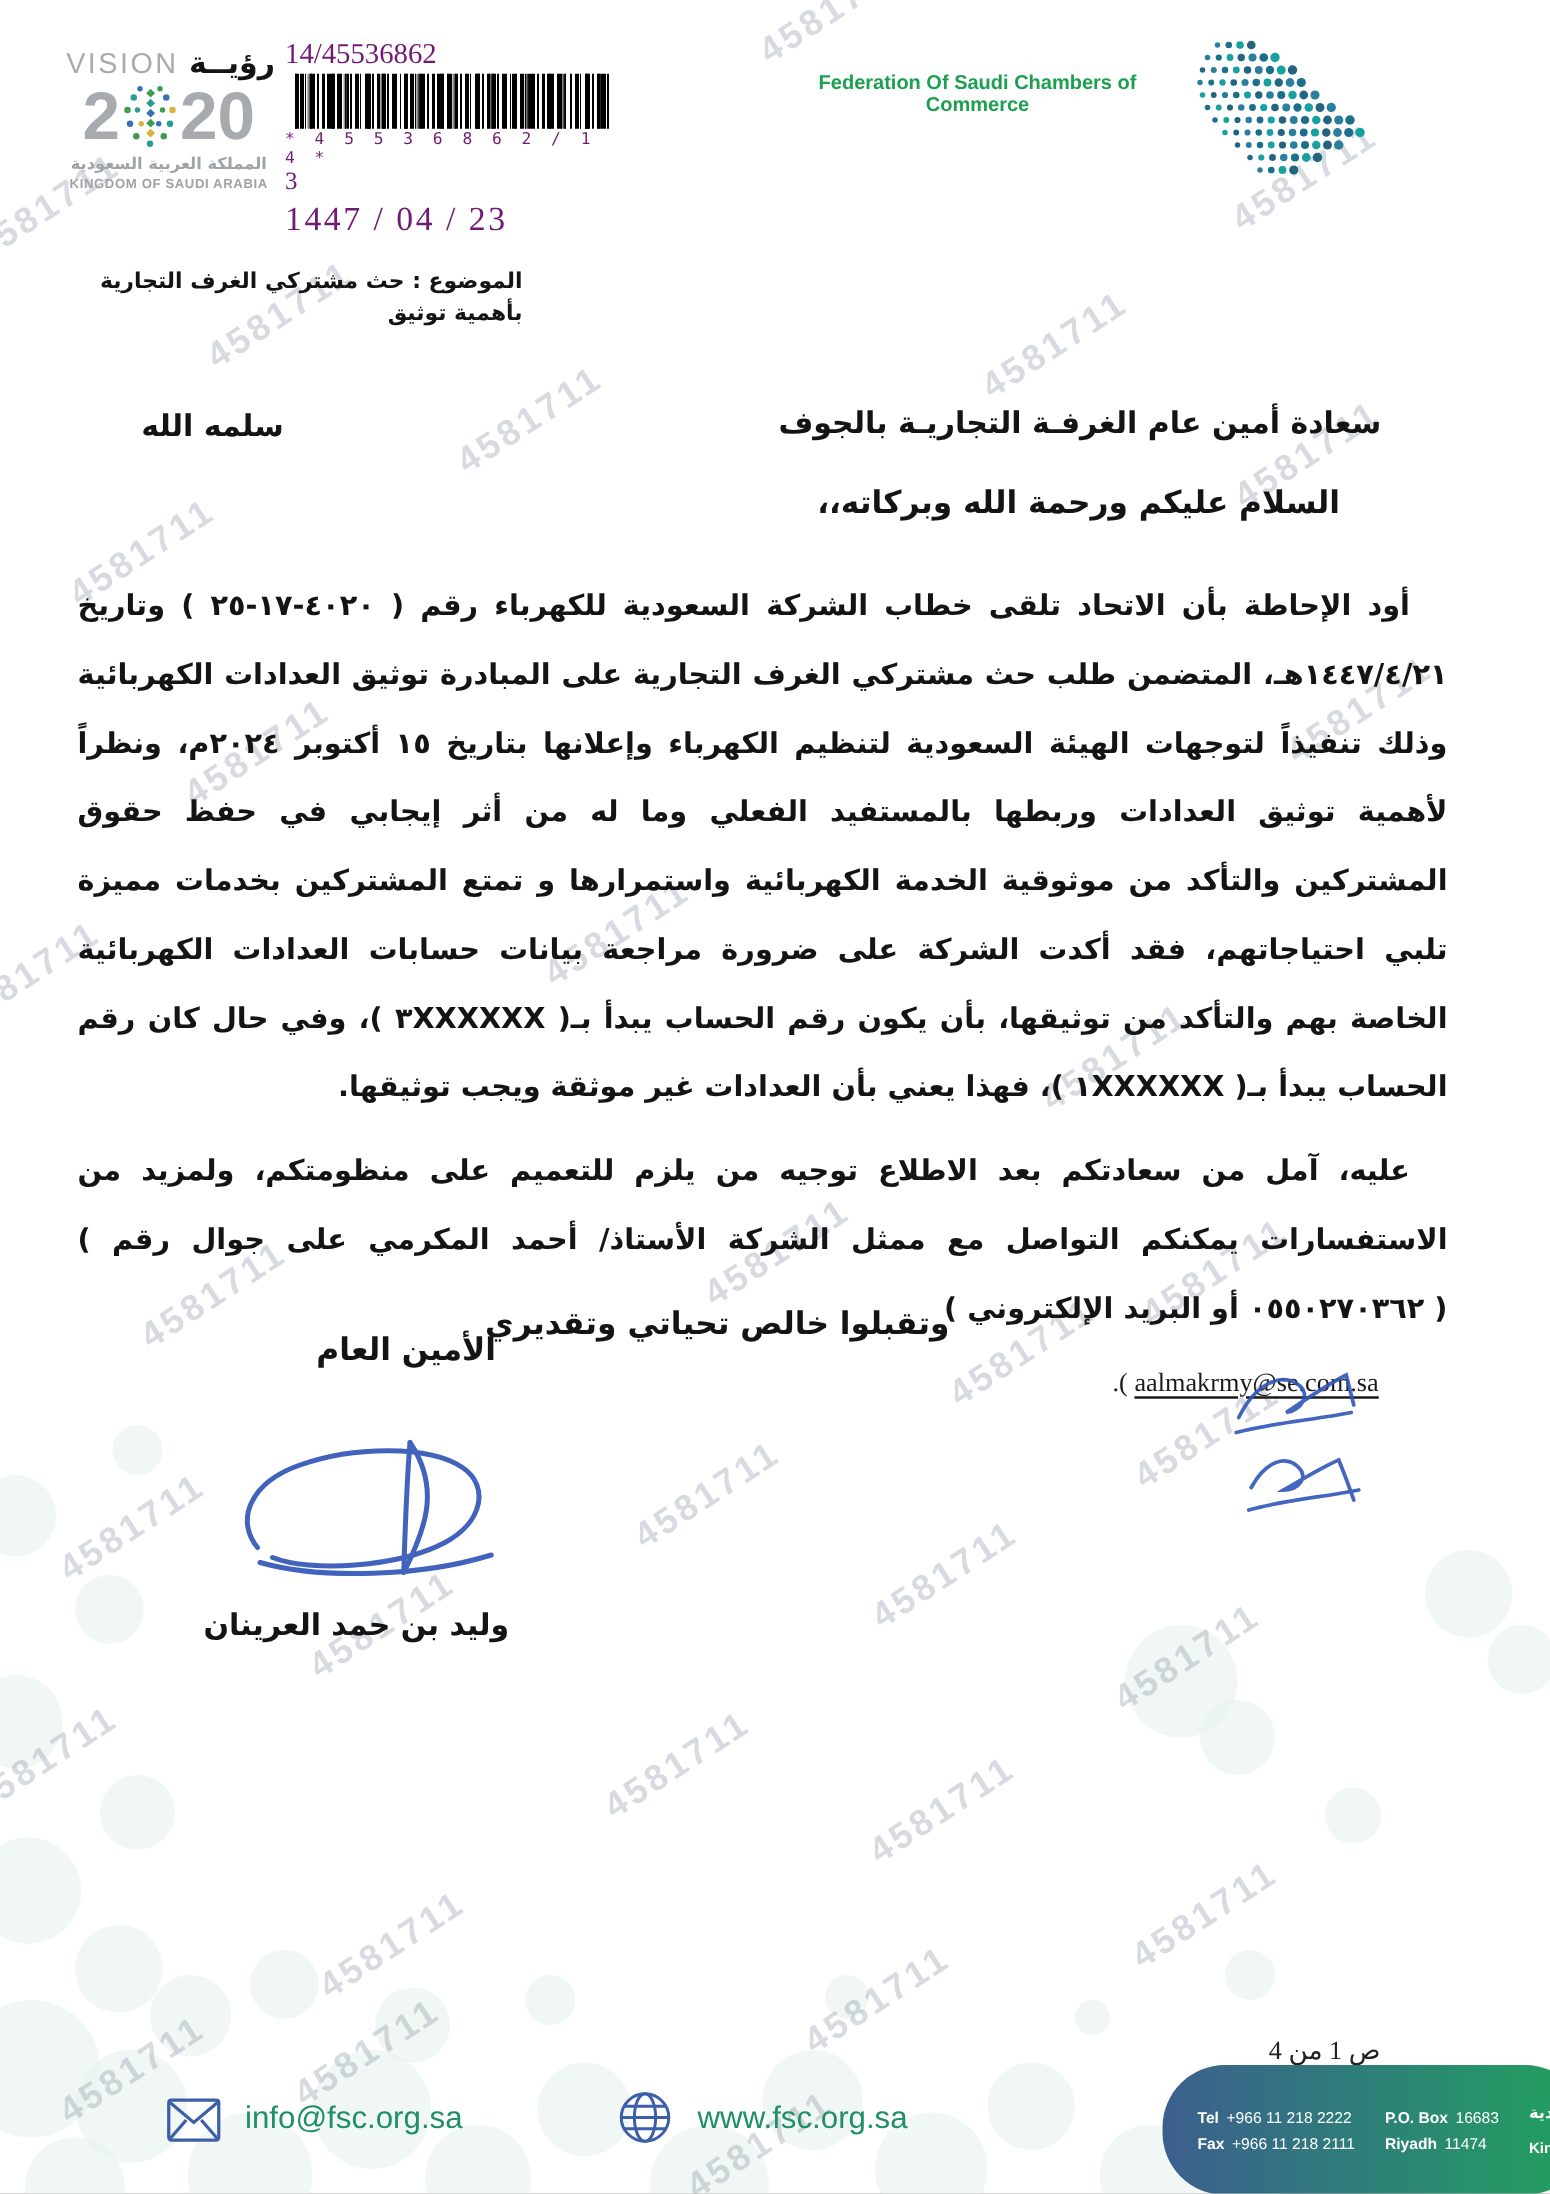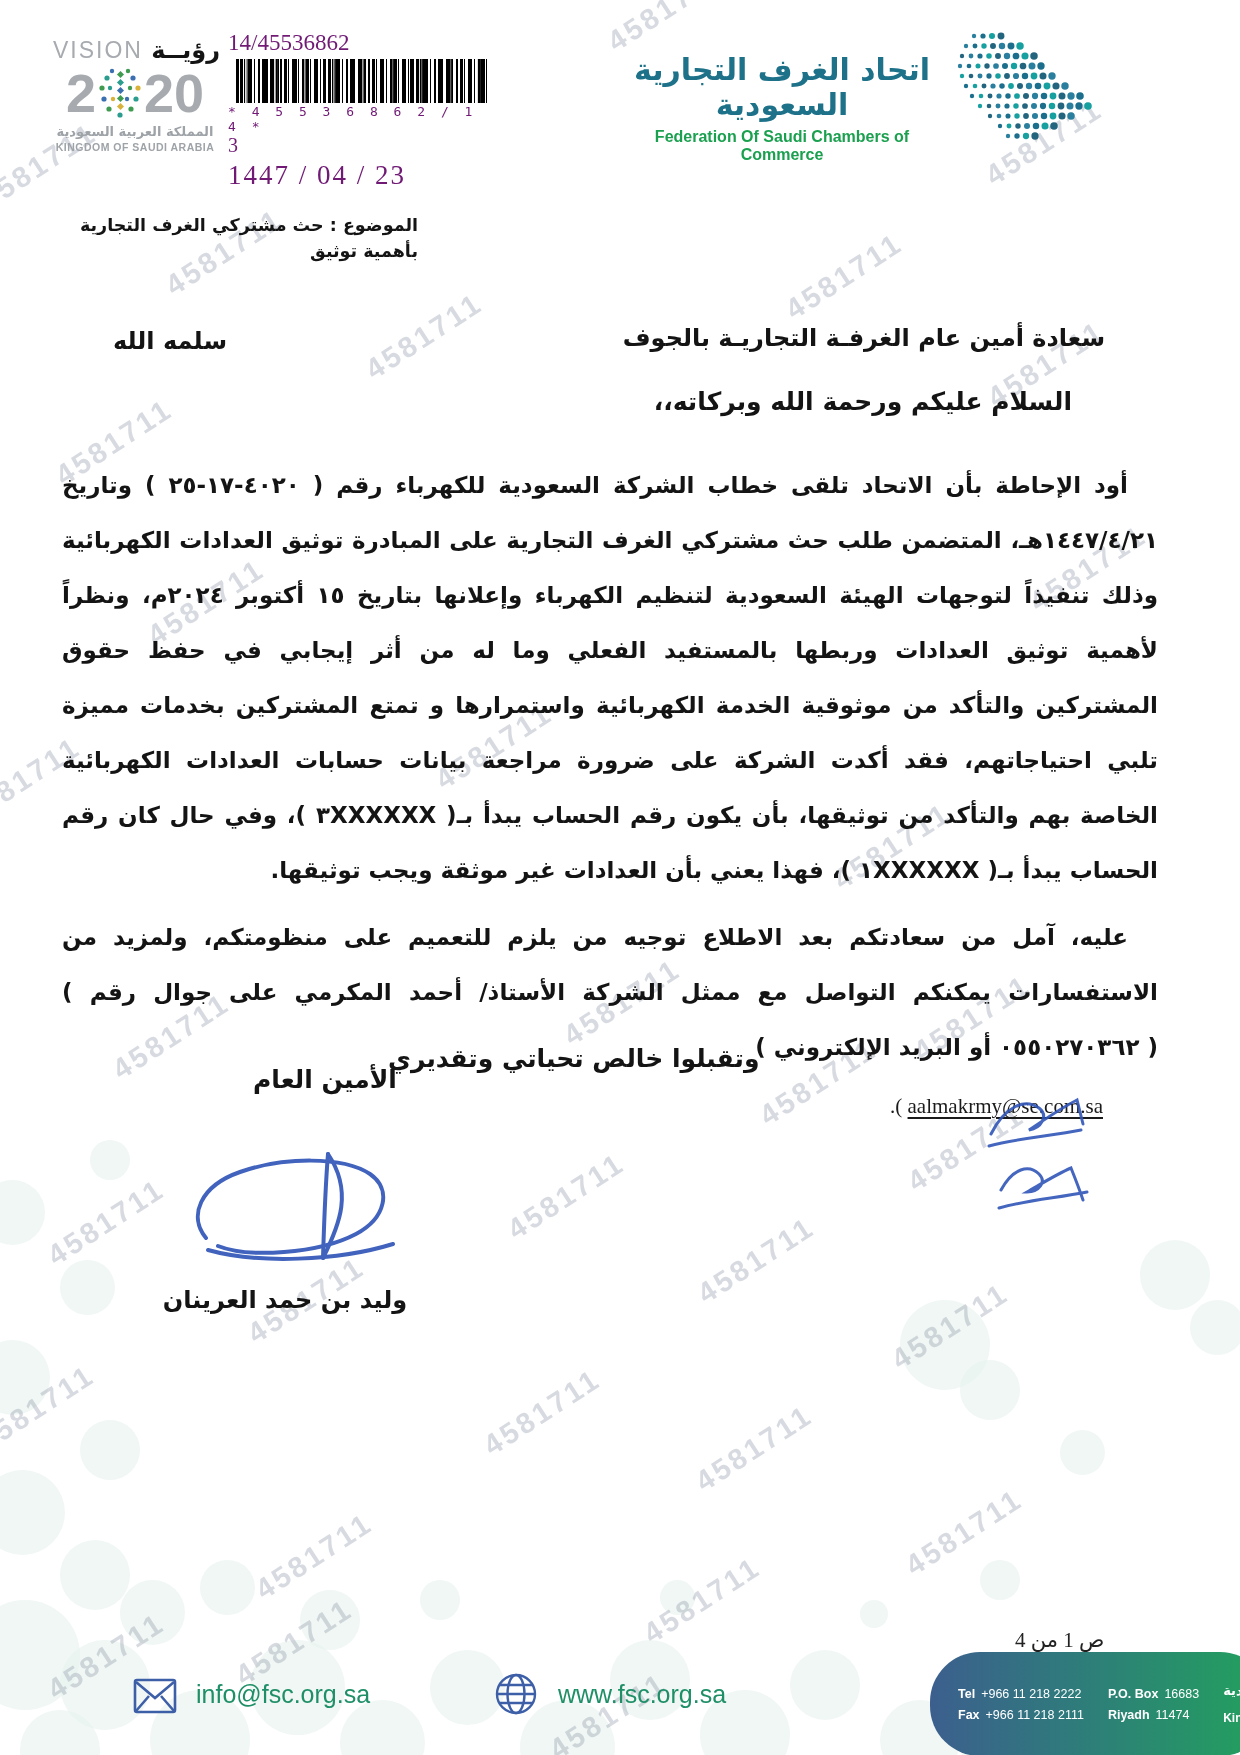--- a/index.html
+++ b/index.html
@@ -192,21 +192,20 @@
 
   <div class="bc-block">
     <div class="bc-ref">14/45536862</div>
     <div class="bc-bars"></div>
     <div class="bc-stars">* 4 5 5 3 6 8 6 2 / 1 4 *</div>
     <div class="bc-copy">3</div>
     <div class="bc-date">1447 / 04 / 23</div>
   </div>
 
   <div class="fsc">
-    <div class="fsc-ar">اتحاد الغرف التجارية السعودية</div>
     <div class="fsc-en">Federation Of Saudi Chambers of Commerce</div>
   </div>
   <svg class="fsc-map" width="148" height="122" viewBox="0 0 148 122">
       <circle cx="22" cy="10" r="2.20" fill="#2a7f9e"></circle>
       <circle cx="31" cy="10" r="2.62" fill="#1c6f8c"></circle>
       <circle cx="40" cy="10" r="3.05" fill="#16a0a0"></circle>
       <circle cx="49" cy="10" r="3.47" fill="#23657f"></circle>
       <circle cx="14" cy="20" r="2.20" fill="#2a7f9e"></circle>
       <circle cx="23" cy="20" r="2.46" fill="#1c6f8c"></circle>
       <circle cx="32" cy="20" r="2.71" fill="#16a0a0"></circle>

